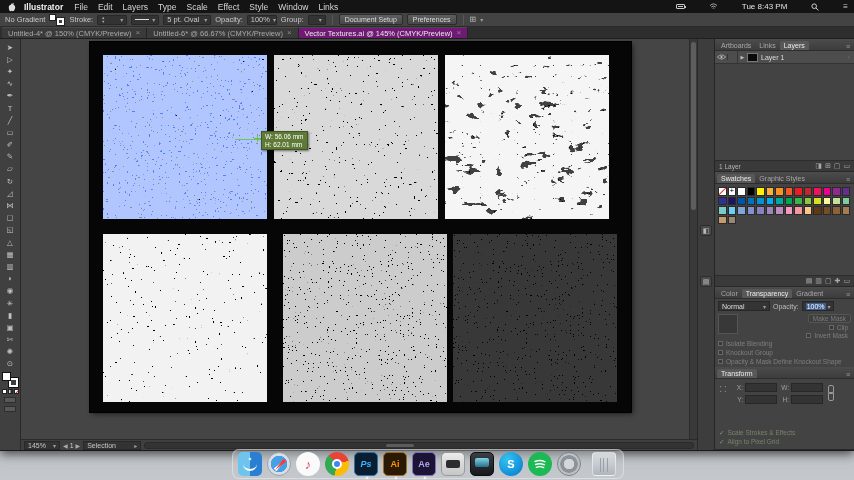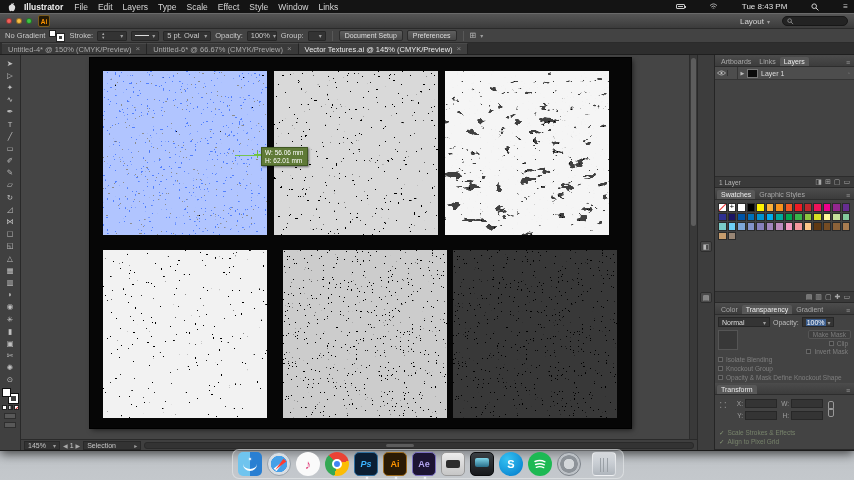--- a/index.html
+++ b/index.html
@@ -56,21 +56,21 @@
   .btn { height:11px; padding:0 5px; font-size:7px; color:#ddd; background:linear-gradient(#5f5f5f,#474747);
     border:1px solid #2c2c2c; border-radius:2px; display:flex; align-items:center; }
   .vsep { width:1px; height:10px; background:#585858; margin:0 2px; }
   .align-glyph { font-size:8px; color:#bbb; }
 
   
   .doctabs { height:12px; background:#2e2e2e; display:flex; align-items:flex-end; flex:none;
     border-bottom:1px solid #1f1f1f; padding-left:2px; }
   .dtab { height:11px; background:#3a3a3a; border-right:1px solid #242424; border-top:1px solid #4a4a4a;
     color:#a9a9a9; font-size:7.5px; display:flex; align-items:center; gap:4px; padding:0 6px; }
-  .dtab.active { background:#404040; color:#e9e9e9; }
+  .dtab.active { background:#701a75; color:#e9e9e9; }
   .tclose { font-size:8px; color:#8d8d8d; line-height:8px; }
 
   
   .main { flex:1; display:flex; min-height:0; }
 
   .tools { width:21px; background:#404040; border-right:1px solid #292929;
     display:flex; flex-direction:column; align-items:center; padding-top:2px; flex:none; }
   .tools-list { display:flex; flex-direction:column; align-items:center; }
   .tool { width:17px; height:12.2px; display:flex; align-items:center; justify-content:center;
     font-size:7.5px; color:#c0c0c0; }
@@ -273,40 +273,20 @@
         </svg>
       <span class="clock">Tue 8:43 PM</span>
       <svg class="icon" width="8" height="8" viewBox="0 0 8 8">
           <circle cx="3.2" cy="3.2" r="2.3" stroke="#cdcdcd" fill="none"></circle>
           <line x1="5" y1="5" x2="7.4" y2="7.4" stroke="#cdcdcd"></line>
         </svg>
       <span class="mi-glyph">≡</span>
     </div>
   </div>
 
-  <div class="titlebar">
-    <div class="traffic">
-      <span class="tl r"></span>
-      <span class="tl y"></span>
-      <span class="tl g"></span>
-    </div>
-    <div class="ai-badge">Ai</div>
-    <div class="tb-right">
-      <div class="layout-btn">
-        <span>Layout</span>
-          <span class="caret">▾</span>
-      </div>
-      <div class="searchbox">
-        <svg class="icon" width="7" height="7" viewBox="0 0 8 8">
-            <circle cx="3" cy="3" r="2.1" stroke="#8f8f8f" fill="none"></circle>
-            <line x1="4.6" y1="4.6" x2="7" y2="7" stroke="#8f8f8f"></line>
-          </svg>
-      </div>
-    </div>
-  </div>
 
   <div class="controlbar">
     <span>No Gradient</span>
     <div class="fillstroke">
       <span class="fs-f"></span>
       <span class="fs-s"></span>
     </div>
     <span>Stroke:</span>
     <div class="field" style="width:30px">
       <span class="stepper">

